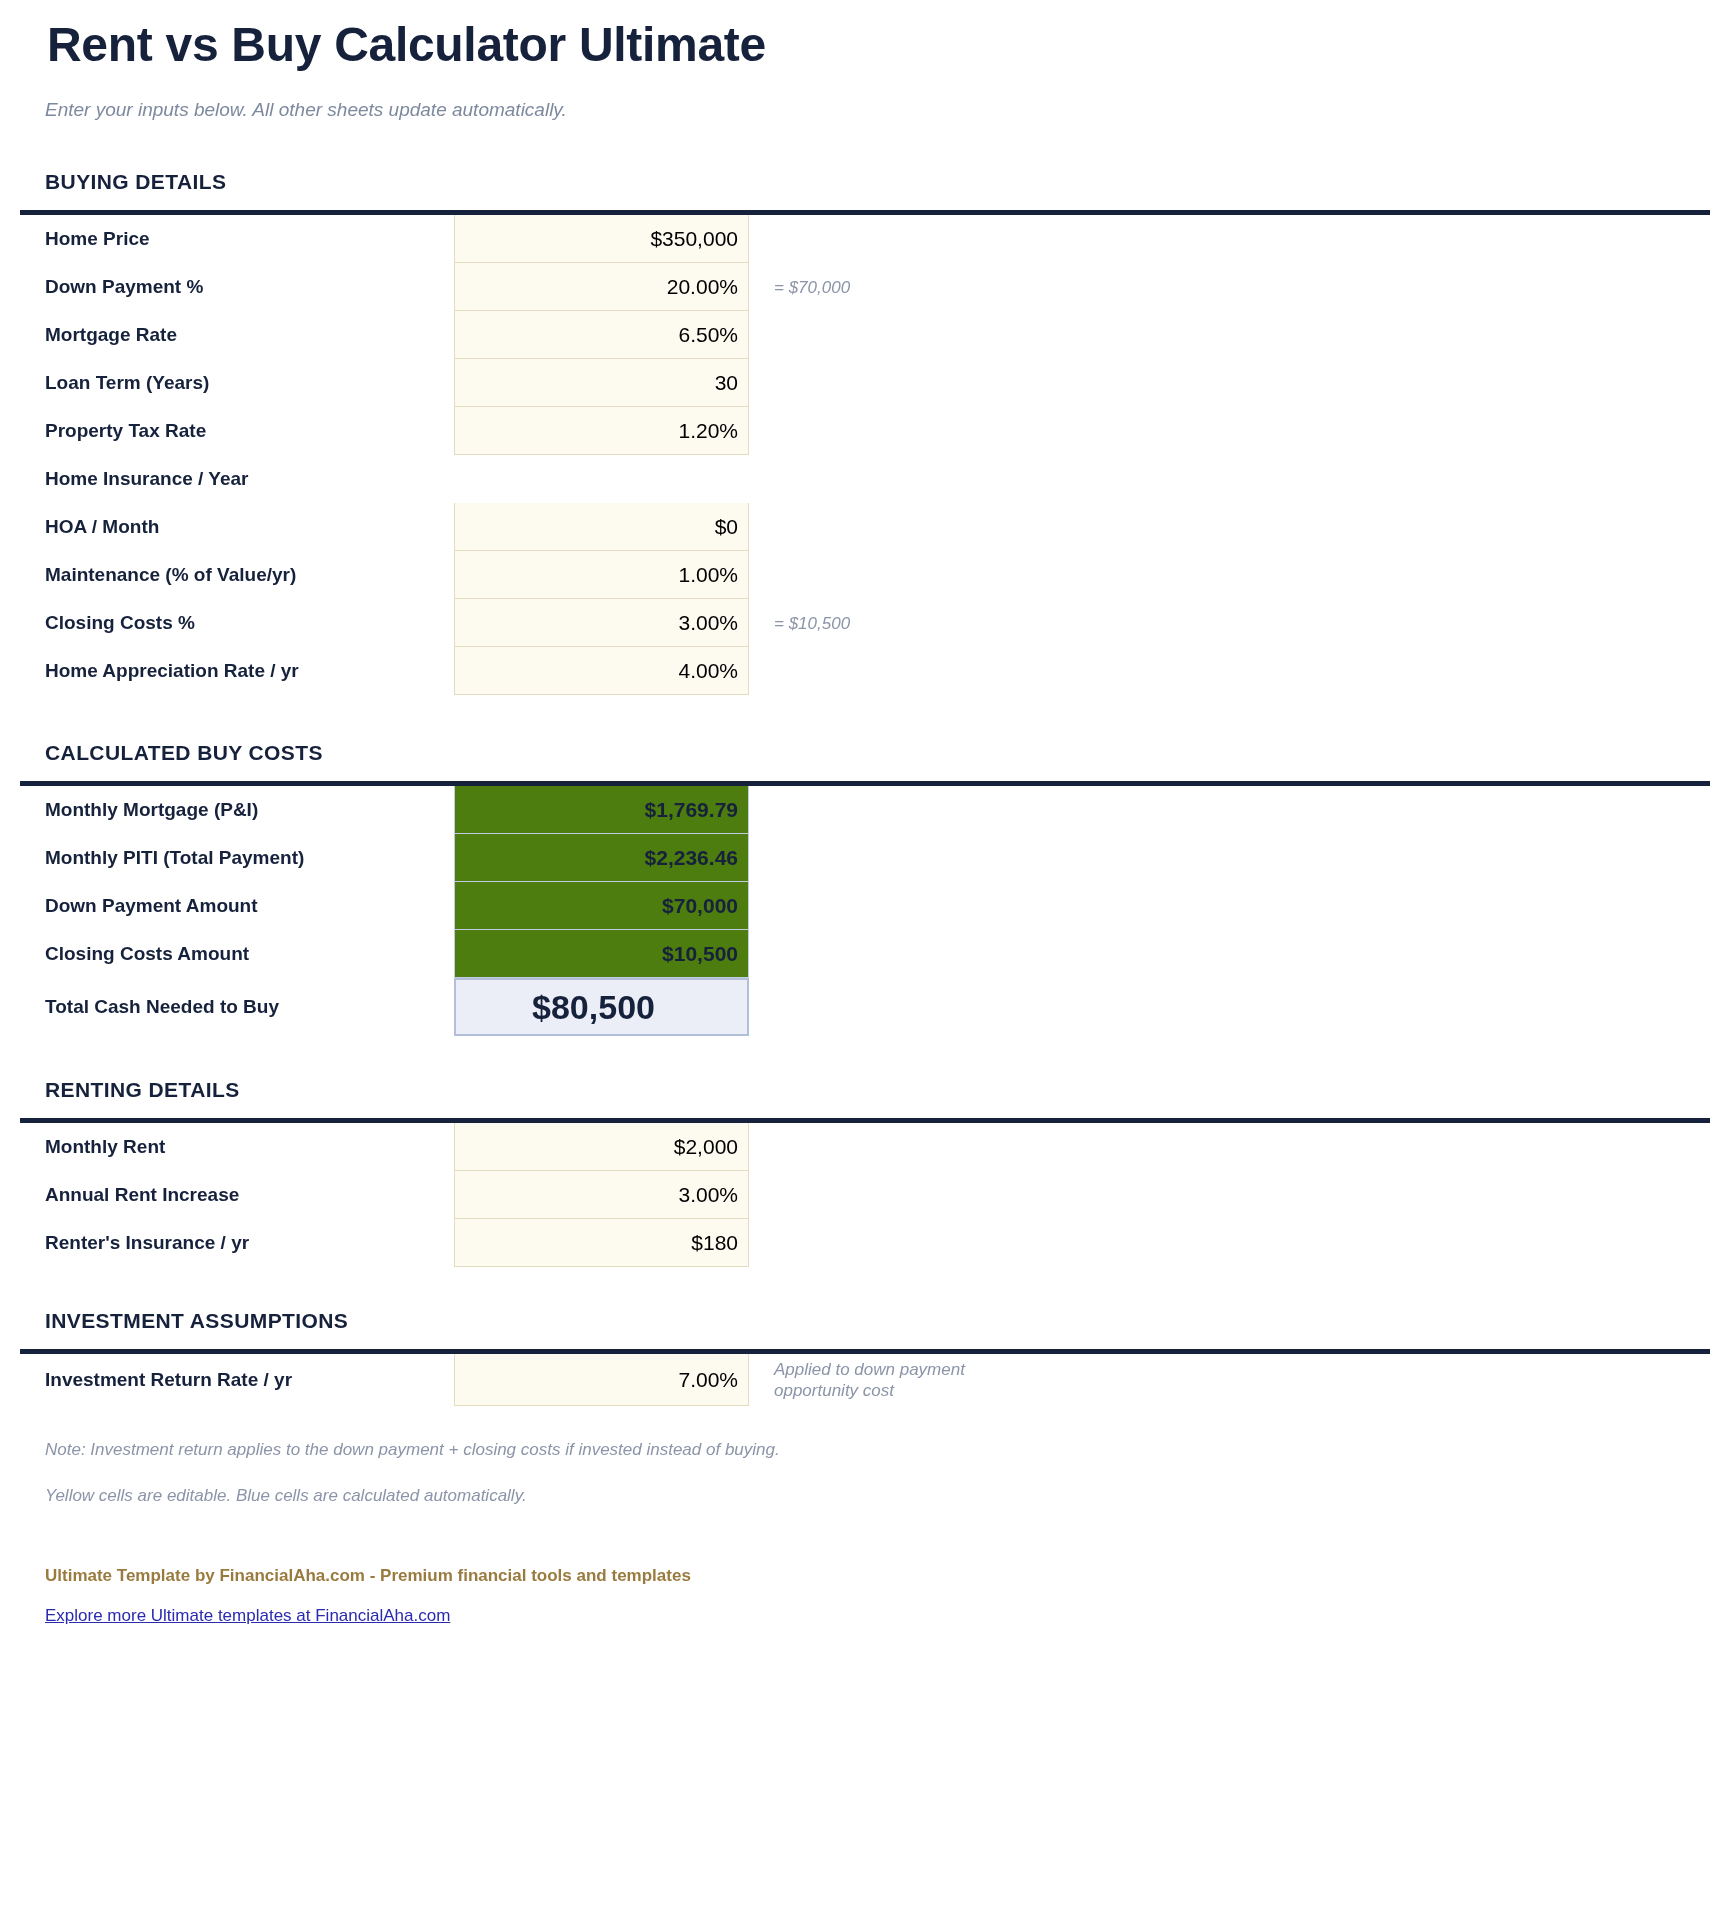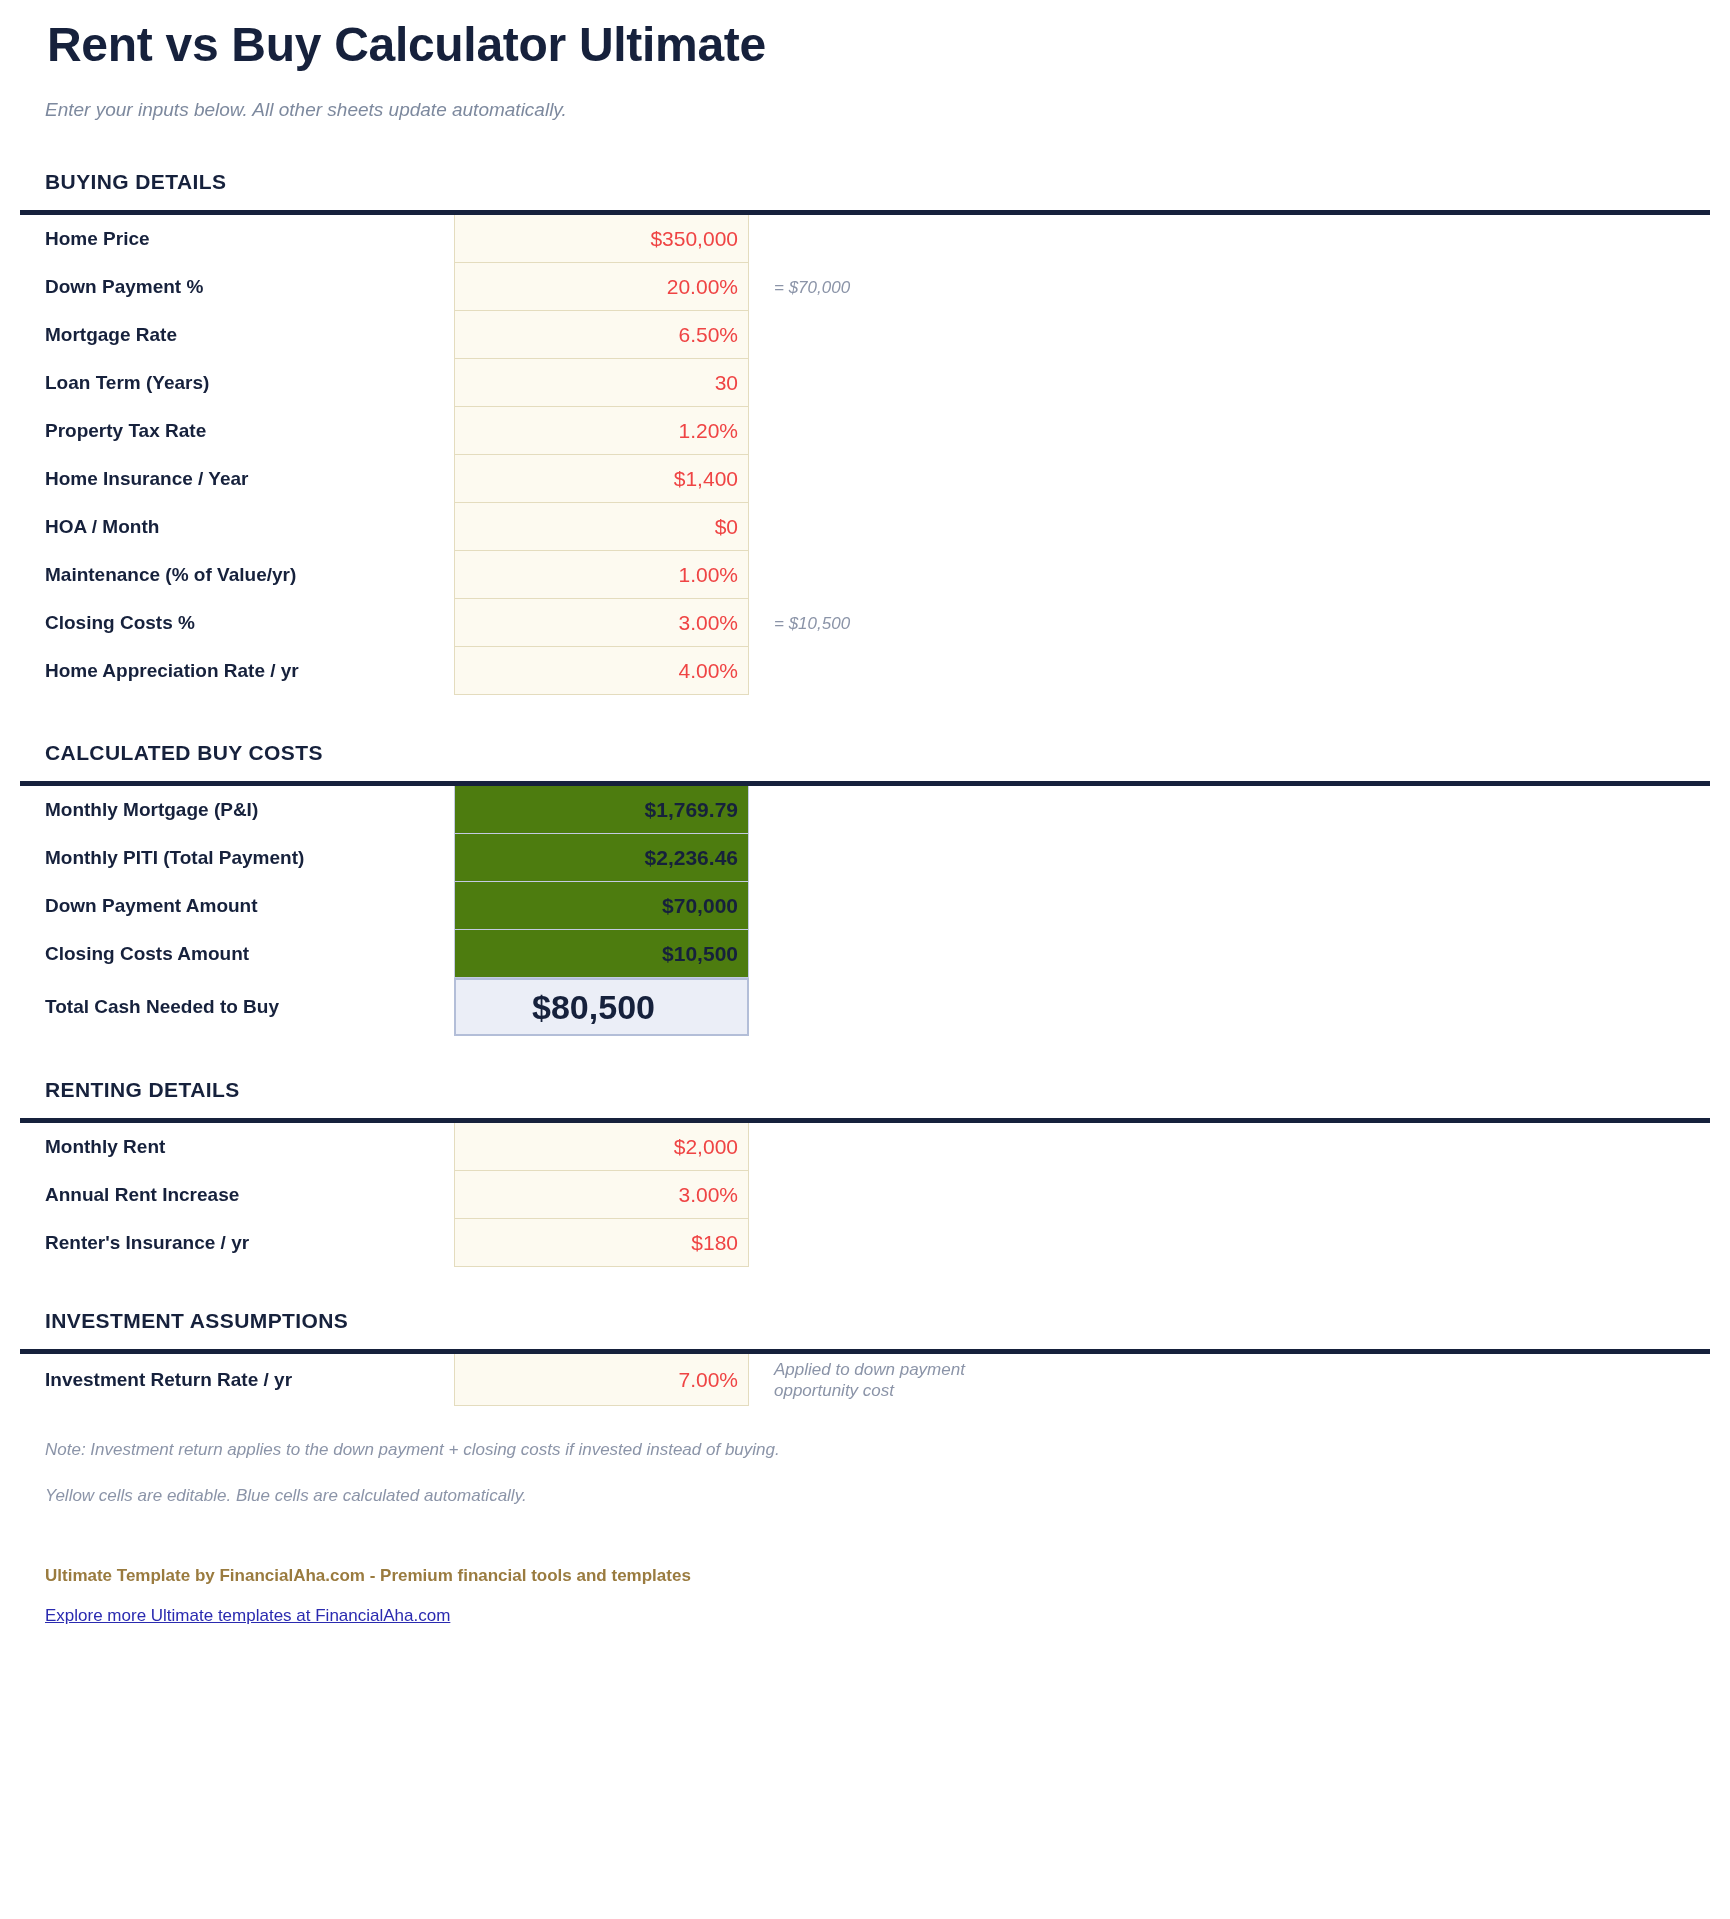--- a/index.html
+++ b/index.html
@@ -74,21 +74,21 @@
     display: flex;
     align-items: center;
     justify-content: flex-end;
     padding-right: 10px;
     font-size: 21px;
   }
   .val.input {
     background: #fdfaf0;
     border: 1px solid #e4dcbe;
     border-top: none;
-    color: #ef4444;
+    color: #000000;
   }
   .row:first-of-type .val.input { border-top: none; }
   .val.calc {
     background: #4d7c0f;
     border: 1px solid #c3cbe2;
     border-top: none;
     color: #16213c;
     font-weight: bold;
   }
   .val.total {
@@ -168,21 +168,20 @@
       <div class="val input">30</div>
       <div class="note"></div>
     </div>
     <div class="row" style="height:48px">
       <div class="lbl">Property Tax Rate</div>
       <div class="val input">1.20%</div>
       <div class="note"></div>
     </div>
     <div class="row" style="height:48px">
       <div class="lbl">Home Insurance / Year</div>
-      <div class="val input">$1,400</div>
       <div class="note"></div>
     </div>
     <div class="row" style="height:48px">
       <div class="lbl">HOA / Month</div>
       <div class="val input">$0</div>
       <div class="note"></div>
     </div>
     <div class="row" style="height:48px">
       <div class="lbl">Maintenance (% of Value/yr)</div>
       <div class="val input">1.00%</div>

